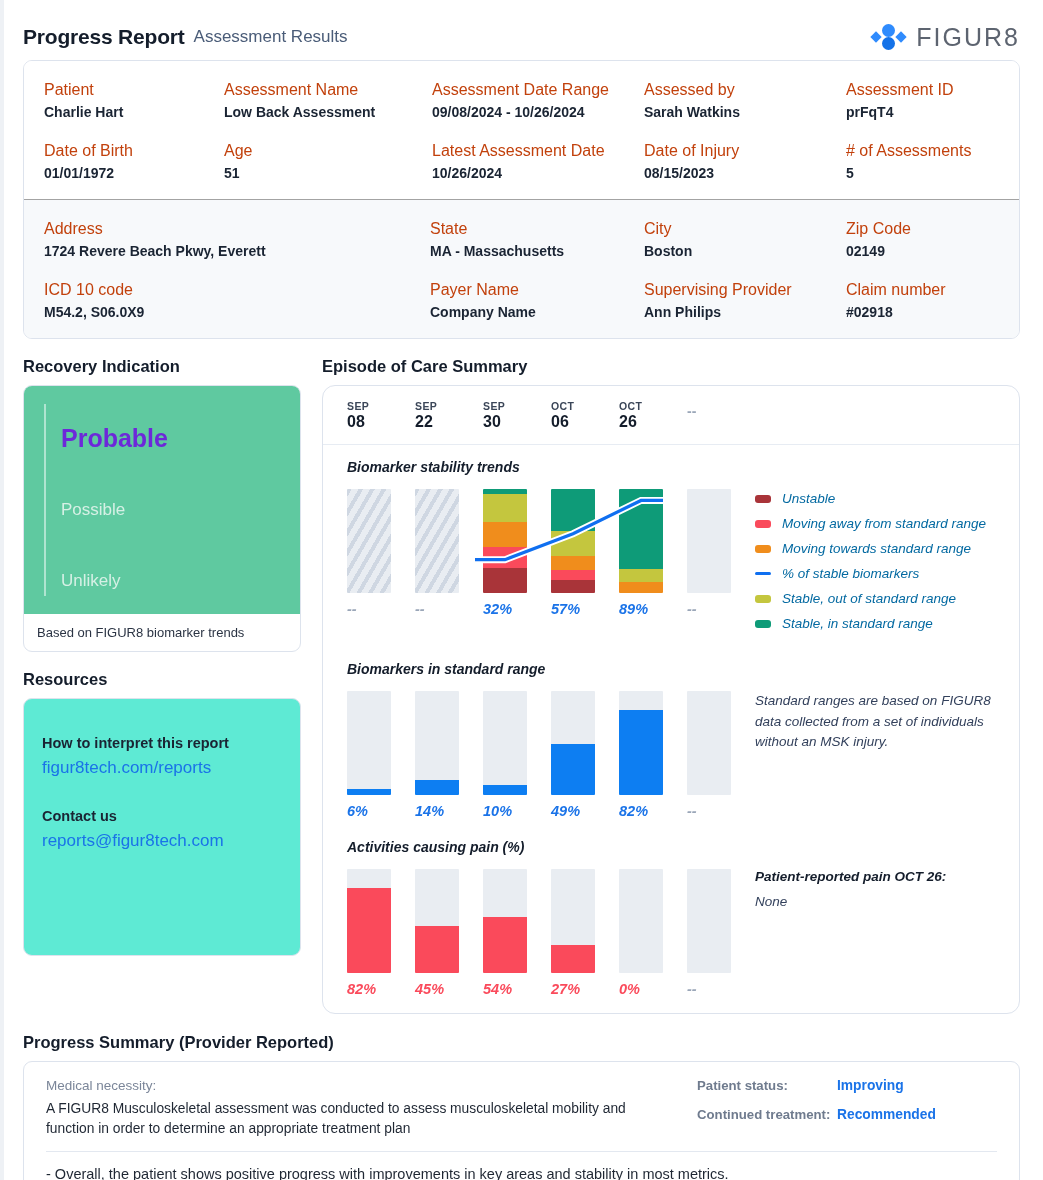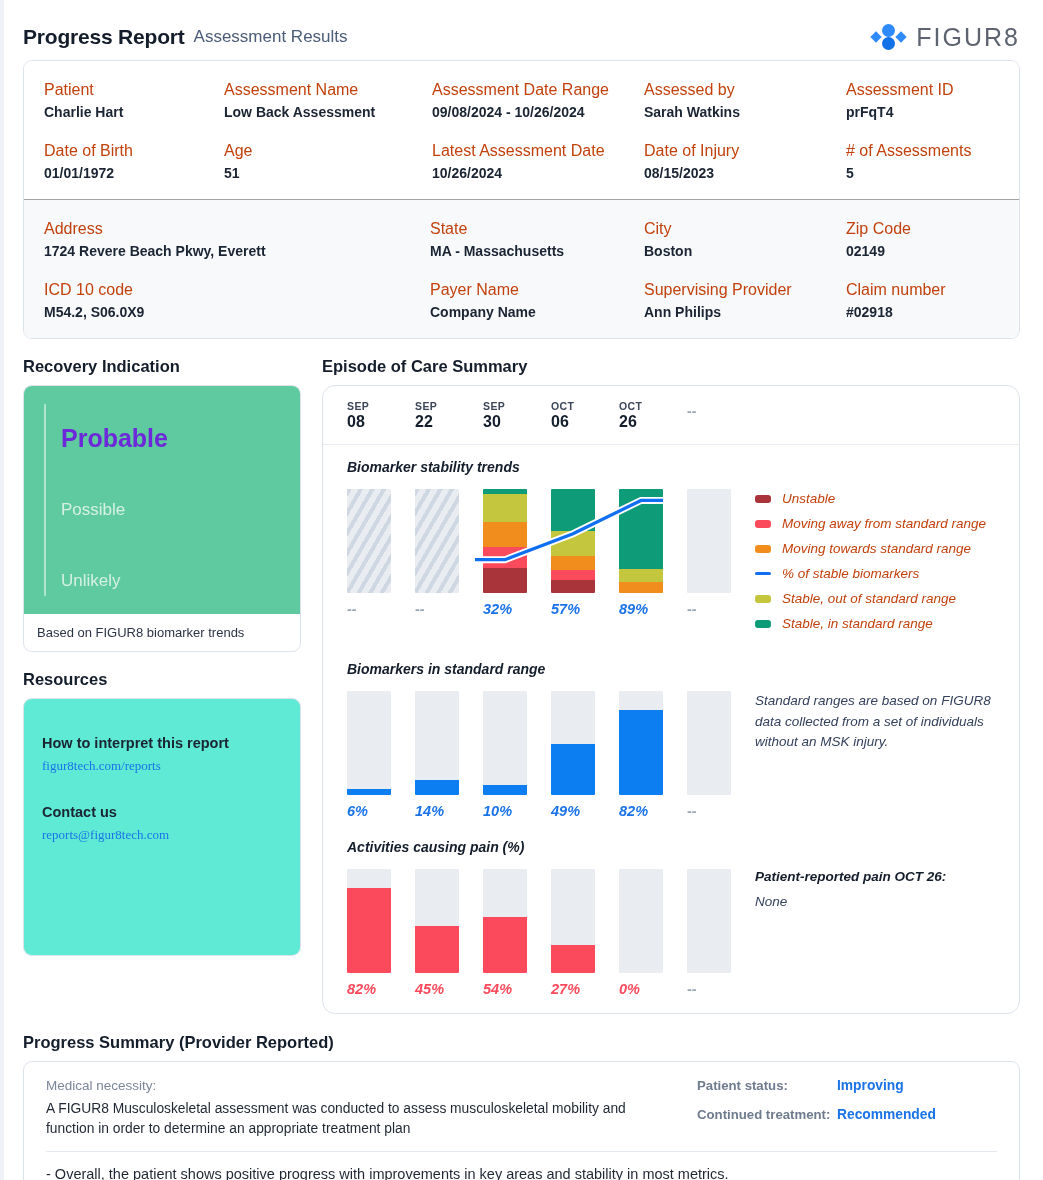--- a/index.html
+++ b/index.html
@@ -50,21 +50,21 @@
   .ri-track { position: absolute; left: 20px; top: 18px; bottom: 18px; width: 2px; background: rgba(255,255,255,0.5); }
   .ri-opt { padding-left: 17px; font-size: 17px; color: #d6f0e5; height: 71px; display: flex; align-items: center; }
   .ri-opt.active { font-size: 25px; font-weight: bold; color: #6d28d9; }
   .ri-foot { padding: 11px 13px; font-size: 13px; color: #2b3444; }
 
   
   .res-card { border: 1px solid #dde3ed; border-radius: 9px; background: #5eead4; padding: 36px 22px 36px 18px; height: 258px; }
   .res-block { margin-bottom: 30px; }
   .res-block:last-child { margin-bottom: 0; }
   .res-lbl { font-size: 14.5px; font-weight: bold; color: #1a2433; margin-bottom: 7px; }
-  .res-link { font-size: 13px; color: #1a73e8; font-family: Liberation Serif, serif; }
+  .res-link { font-size: 17px; color: #1a73e8; }
 
   
   .ep-card { border: 1px solid #dde3ed; border-radius: 13px; background: #fff; }
   .ep-dates { display: flex; padding: 14px 24px 13px 24px; border-bottom: 1px solid #e7ecf3; }
   .ep-date { width: 68px; flex: none; }
   .ep-date .m { font-size: 10.5px; font-weight: bold; color: #3b4658; letter-spacing: 0.4px; }
   .ep-date .d { font-size: 16px; font-weight: bold; color: #141d2b; margin-top: 1px; }
   .ep-date .dash { font-size: 14px; color: #9aa6b8; font-weight: bold; }
 
   .ep-sec { padding: 14px 24px 6px 24px; font-style: italic; }
@@ -95,21 +95,21 @@
   .lbl-blue { color: #1a73e8; }
   .lbl-red { color: #fa4a5b; }
   .lbl-dash { color: #9aa6b8; }
 
   .trendline { position: absolute; left: 0; top: 0; width: 390px; height: 104px; pointer-events: none; }
 
   .legend { padding-top: 2px; }
   .lg-item { display: flex; align-items: center; margin-bottom: 10px; }
   .lg-sw { width: 16px; height: 8px; border-radius: 3px; flex: none; }
   .lg-line { width: 16px; height: 3px; border-radius: 2px; flex: none; }
-  .lg-tx { font-size: 13.5px; color: #c2410c; margin-left: 11px; }
+  .lg-tx { font-size: 13.5px; color: #0369a1; margin-left: 11px; }
 
   .side-note { font-size: 13.5px; color: #33415c; line-height: 1.52; }
   .side-h { font-size: 13.5px; font-weight: bold; color: #141d2b; margin-bottom: 8px; }
 
   
   .ps-card { border: 1px solid #dde3ed; border-radius: 9px; background: #fff; padding: 16px 22px 10px 22px; }
   .ps-top { display: flex; }
   .ps-left { flex: 1; padding-right: 20px; }
   .ps-right { width: 300px; flex: none; }
   .ps-lbl { font-size: 13.5px; color: #7b8699; margin-bottom: 6px; }

